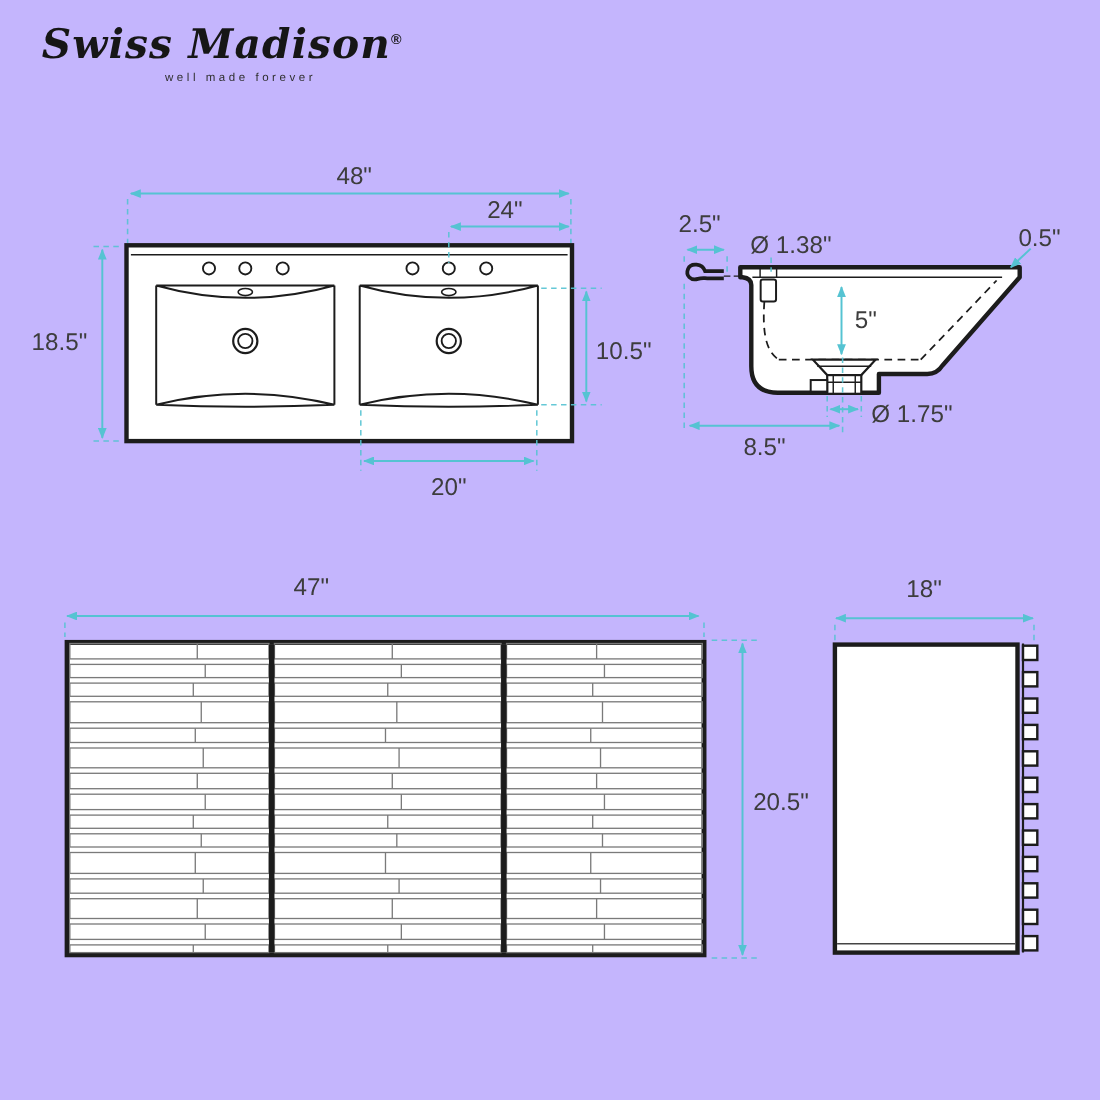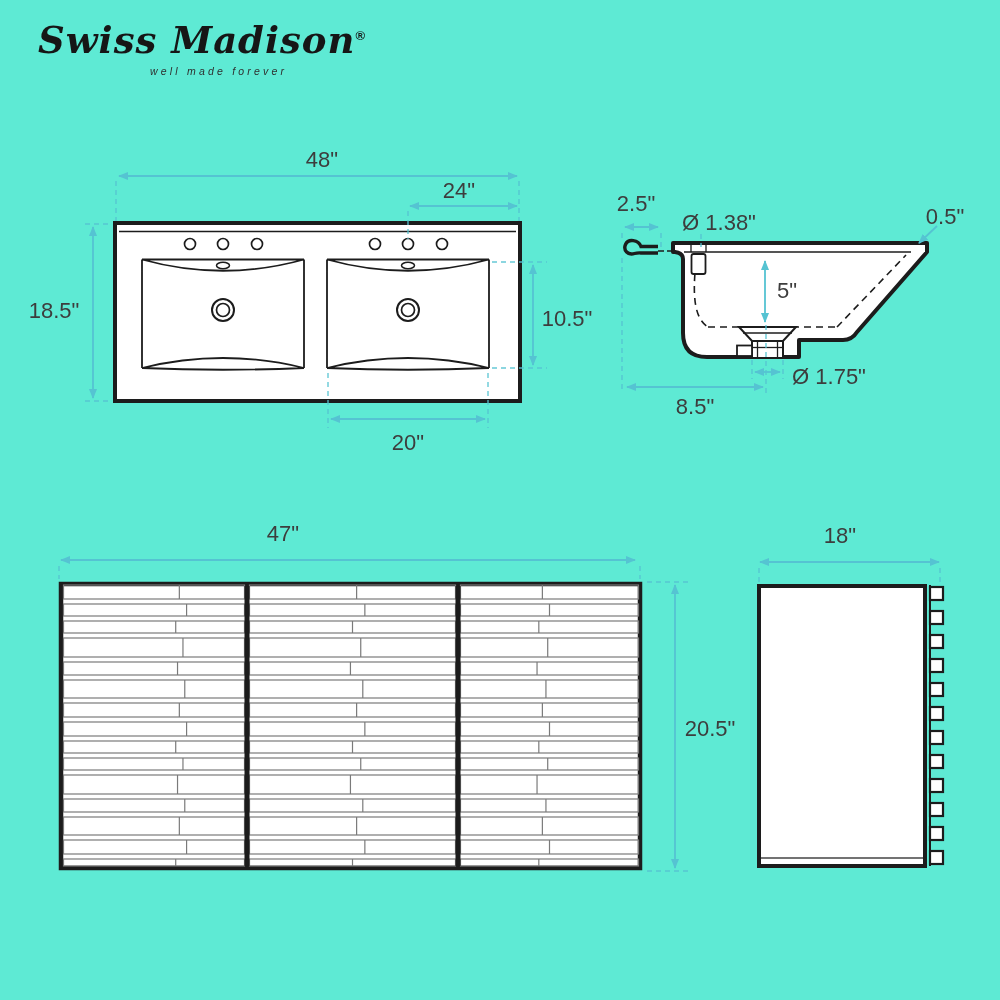--- a/index.html
+++ b/index.html
@@ -1,26 +1,26 @@
 <!DOCTYPE html>
 <html><head>
 <meta charset="utf-8">
 <title>Vanity Specification Drawing</title>
 <style>
   html,body{margin:0;padding:0;background:#ffffff;}
-  .sheet{position:relative;width:1000px;height:1000px;background:#5eead4;overflow:hidden;
+  .sheet{position:relative;width:1000px;height:1000px;background:#c4b5fd;overflow:hidden;
          font-family:"Liberation Sans",sans-serif;}
   .drawing{position:absolute;left:0;top:0;}
   
   .logo{position:absolute;left:38px;top:18px;width:300px;height:70px;}
   .logo-script{font-family:"DejaVu Serif","Liberation Serif",serif;font-style:italic;font-weight:bold;
                font-size:37px;color:#161616;letter-spacing:1px;white-space:nowrap;}
   .logo-reg{font-size:13px;vertical-align:super;font-family:"Liberation Sans",sans-serif;font-style:normal;}
   .logo-tagline{position:absolute;left:112px;top:47px;font-size:10.5px;letter-spacing:3.2px;
-                color:#2f2f2f;white-space:nowrap;font-style:italic;}
+                color:#2f2f2f;white-space:nowrap;}
   
   .dl{position:absolute;transform:translate(-50%,-50%);font-size:22px;color:#3d3d3d;
       white-space:nowrap;line-height:1;}
 </style>
 </head>
 <body>
 
 <div class="sheet">
 
   <div class="logo">

